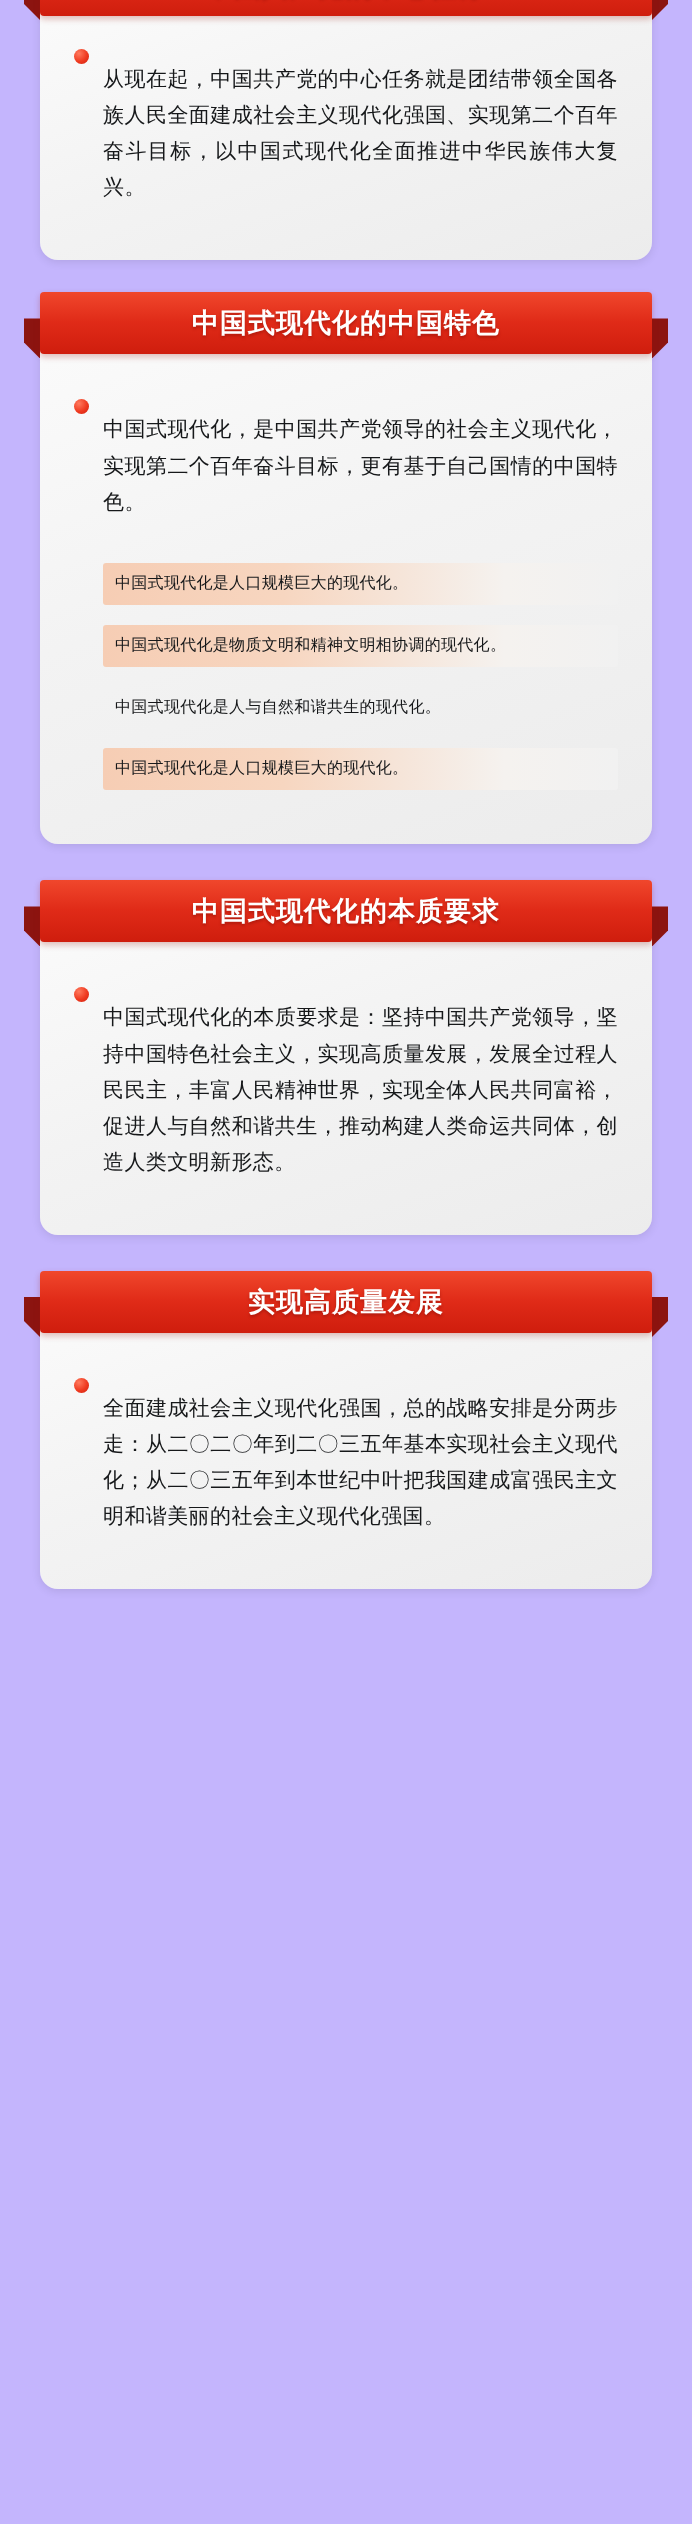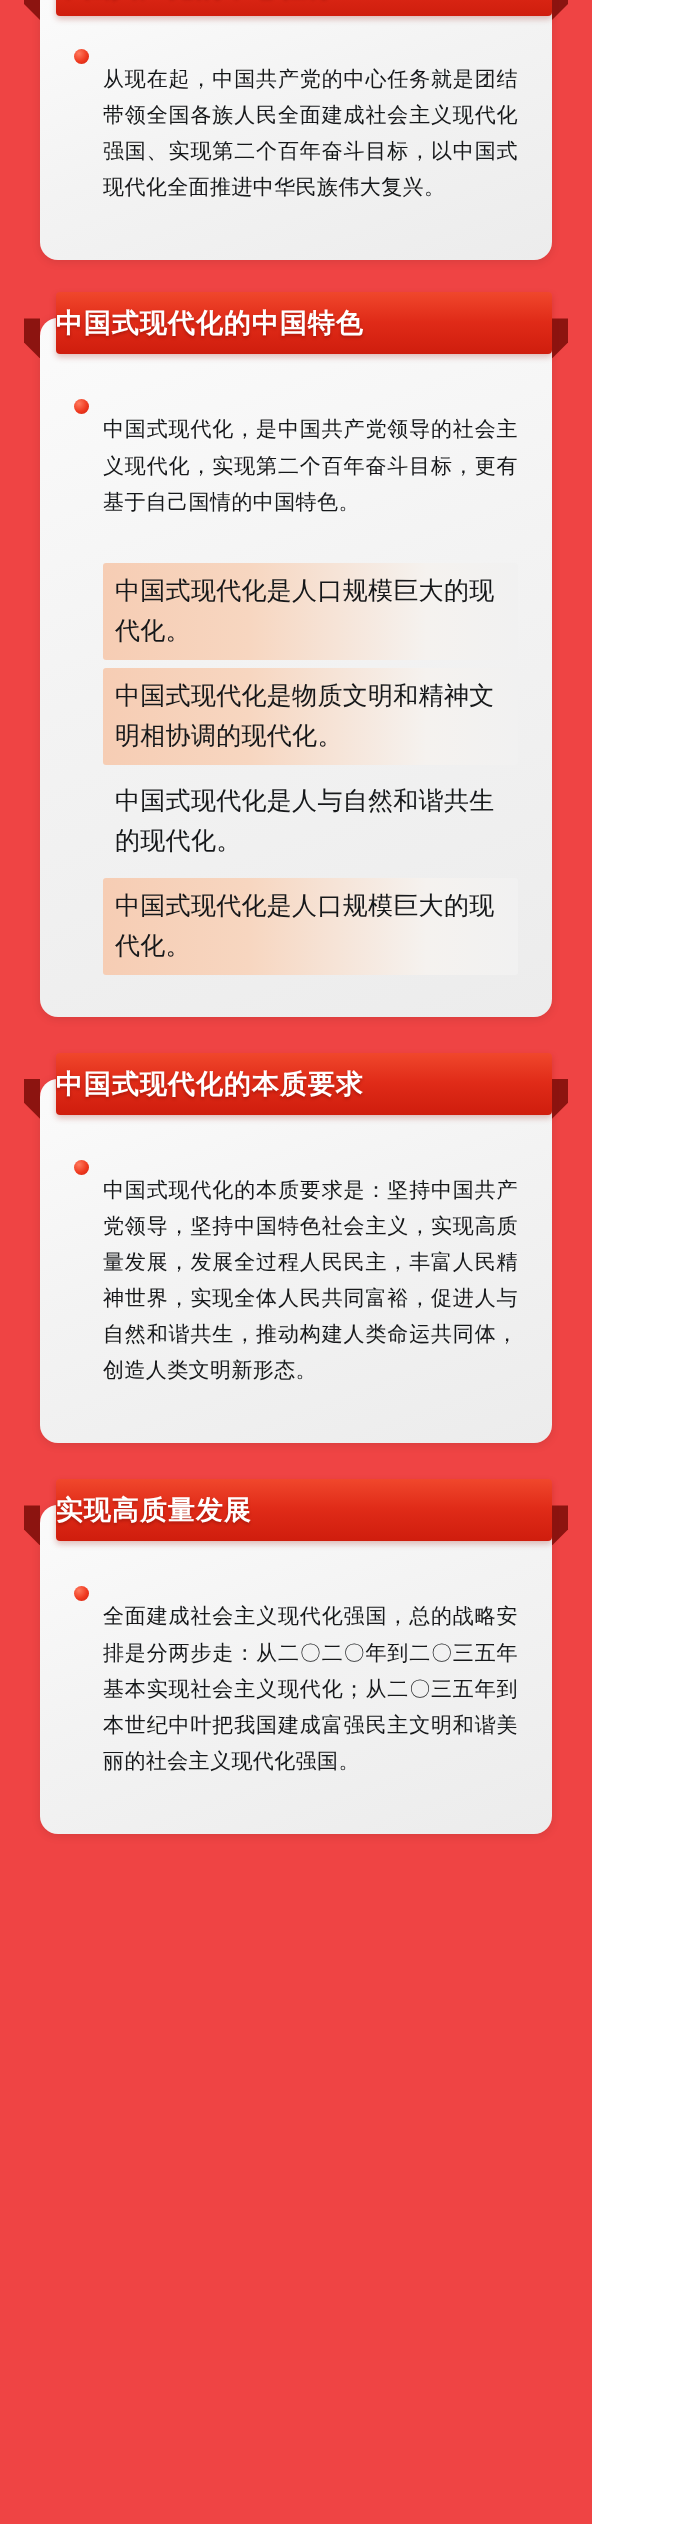--- a/index.html
+++ b/index.html
@@ -6,24 +6,24 @@
     margin: 0;
     padding: 0;
   }
   body {
     width: 700px;
     background: #ffffff;
     font-family: "Liberation Sans", sans-serif;
     -webkit-font-smoothing: antialiased;
   }
   .page {
-    width: 592px;
+    width: 692px;
     min-height: 2524px;
     position: relative;
-    background: #ef4444;
+    background: #c4b5fd;
     overflow: hidden;
   }
 
   
   .card {
     position: relative;
     margin: 0 40px;
     background: linear-gradient(160deg, #fbfbfb 0%, #f3f3f3 45%, #ececec 100%);
     border-radius: 18px;
     box-shadow: 0 2px 10px rgba(0,0,0,0.10);
@@ -65,23 +65,22 @@
   .ribbon {
     position: absolute;
     left: 16px;
     right: 16px;
     top: 0;
     height: 62px;
     background: linear-gradient(180deg, #f0472c 0%, #e02b18 48%, #cf1d0d 100%);
     border-radius: 4px;
     display: flex;
     align-items: center;
-    justify-content: flex-start;
+    justify-content: center;
     box-shadow: 0 3px 6px rgba(150,20,10,0.28);
-    margin-left: 16px;
   }
   .ribbon-title {
     color: #ffffff;
     font-size: 27px;
     font-weight: bold;
     letter-spacing: 1px;
     text-shadow: 0 2px 3px rgba(120,10,5,0.45);
     white-space: nowrap;
   }
 
@@ -106,26 +105,26 @@
     letter-spacing: 0.4px;
     text-align: justify;
   }
 
   
   .sub-list {
     margin-top: 22px;
     padding-left: 29px;
   }
   .sub-item {
-    font-size: 25px;
+    font-size: 16px;
     line-height: 1.62;
     color: #16181a;
     letter-spacing: 0.3px;
     padding: 7px 14px 9px 12px;
-    margin-bottom: 8px;
+    margin-bottom: 20px;
     border-radius: 3px;
   }
   .sub-item.shaded {
     background: linear-gradient(90deg, #f6cdb4 0%, #f7d6c0 35%, #f5f2ef 78%, #f1f1f1 100%);
   }
   .sub-item.plain {
     background: transparent;
   }
 
   .gap-sm { height: 58px; }

